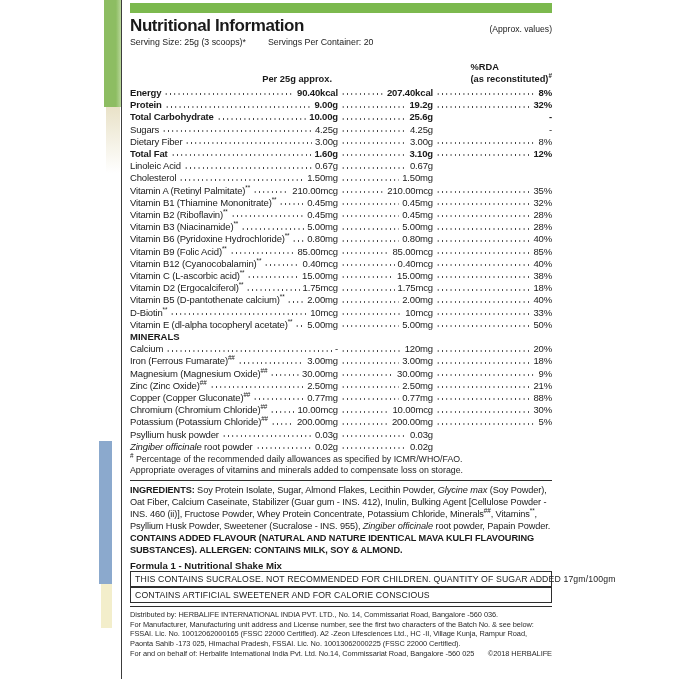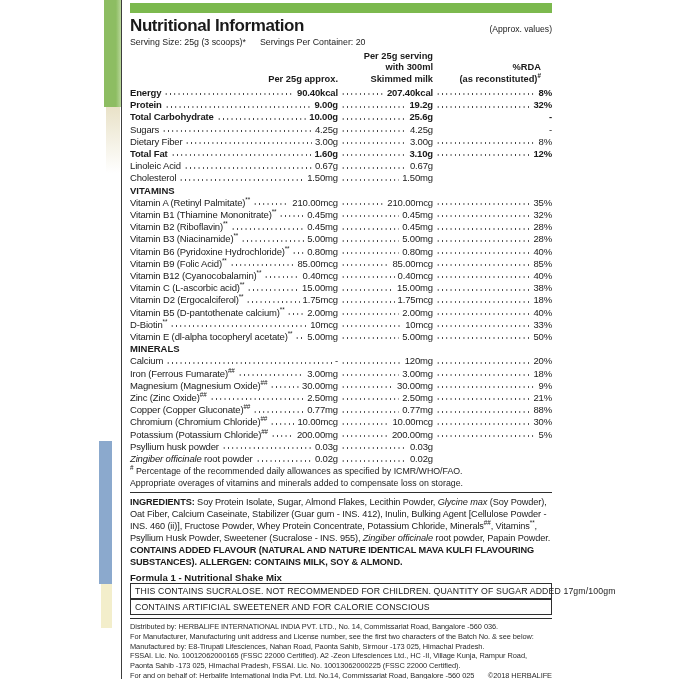--- a/index.html
+++ b/index.html
@@ -15,26 +15,26 @@
 
   .label { position:absolute; left:121px; top:0; width:437px; height:679px; background:#fff;
            border-left:1.5px solid #3c3c3c; padding:2px 6px 0 8px; }
 
   .greenbar { height:10px; margin-top:1px; background:var(--accent-green); }
 
   .titlerow { display:flex; justify-content:space-between; align-items:flex-end; margin-top:3px; }
   .title { font-size:17px; font-weight:bold; letter-spacing:-0.4px; }
   .approx { font-size:8.6px; color:#222; padding-bottom:2px; }
 
-  .servingrow { font-size:8.8px; margin-top:1px; display:flex; gap:14px; color:#222; }
+  .servingrow { font-size:8.8px; margin-top:1px; display:flex; gap:22px; color:#222; }
 
   .colheads { position:relative; height:37px; margin-top:2px; font-size:9.3px; font-weight:bold; line-height:11.5px; }
-  .ch1 { position:absolute; right:214px; bottom:1px; white-space:nowrap; }
+  .ch1 { position:absolute; right:220px; bottom:1px; white-space:nowrap; }
   .ch2 { position:absolute; right:119px; bottom:1px; text-align:right; white-space:nowrap; }
-  .ch3 { position:absolute; right:11px;     bottom:1px; text-align:right; white-space:nowrap; }
+  .ch3 { position:absolute; right:0;     bottom:1px; text-align:left; white-space:nowrap; }
   sup { font-size:6.3px; vertical-align:super; line-height:0; }
 
   .rows { margin-top:1px; }
   .trow { display:flex; align-items:flex-end; font-size:9.5px; line-height:12.2px; letter-spacing:-0.15px; white-space:nowrap; }
   .trow .nm { flex:0 0 auto; }
   .trow.b { font-weight:bold; }
   .ld { flex:1 1 6px; align-self:stretch; margin:0 3px;
         background-image:radial-gradient(circle, #3a3a3a 0.7px, rgba(0,0,0,0) 0.9px);
         background-size:4.3px 4.3px; background-repeat:repeat-x; background-position:left bottom 2.5px; }
   .v { flex:0 0 auto; text-align:right; }
@@ -75,25 +75,20 @@
       <span class="approx">(Approx. values)</span>
     </div>
 
     <div class="servingrow">
       <span>Serving Size: 25g (3 scoops)*</span>
       <span>Servings Per Container: 20</span>
     </div>
 
     <div class="colheads">
       <span class="ch1">Per 25g approx.</span>
-      <span class="ch2">
-        <span>Per 25g serving</span><br>
-        <span>with 300ml</span><br>
-        <span>Skimmed milk</span>
-      </span>
       <span class="ch3">
         <span>%RDA</span><br>
         <span>(as reconstituted)</span><sup>#</sup>
       </span>
     </div>
 
     <div class="rows" id="rows">
         <div class="trow b">
           <span class="nm">Energy</span>
           <span class="ld"></span>
@@ -191,21 +186,20 @@
           <span class="v">1.50mg</span>
           <span class="cell c2">
             <span class="ld"></span>
             <span class="v">1.50mg</span>
           </span>
           <span class="cell c3">
             <span class="sp"></span>
             <span class="v"></span>
           </span>
         </div>
-        <div class="sech">VITAMINS</div>
         <div class="trow">
           <span class="nm">Vitamin A (Retinyl Palmitate)<sup>**</sup></span>
           <span class="ld"></span>
           <span class="v">210.00mcg</span>
           <span class="cell c2">
             <span class="ld"></span>
             <span class="v">210.00mcg</span>
           </span>
           <span class="cell c3">
             <span class="ld"></span>
@@ -487,21 +481,20 @@
     <div class="formula">Formula 1 - Nutritional Shake Mix</div>
 
     <div class="warnbox">THIS CONTAINS SUCRALOSE. NOT RECOMMENDED FOR CHILDREN. QUANTITY OF SUGAR ADDED 17gm/100gm</div>
     <div class="warnbox">CONTAINS ARTIFICIAL SWEETENER AND FOR CALORIE CONSCIOUS</div>
 
     <div class="rule"></div>
 
     <div class="dist" id="dist">
       <div>Distributed by: HERBALIFE INTERNATIONAL INDIA PVT. LTD., No. 14, Commissariat Road, Bangalore -560 036.</div>
         <div>For Manufacturer, Manufacturing unit address and License number, see the first two characters of the Batch No. &amp; see below:</div>
-        <div>Manufactured by: E8-Tirupati Lifesciences, Nahan Road, Paonta Sahib, Sirmour -173 025, Himachal Pradesh.</div>
         <div>FSSAI. Lic. No. 10012062000165 (FSSC 22000 Certified). A2 -Zeon Lifesciences Ltd., HC -II, Village Kunja, Rampur Road,</div>
         <div>Paonta Sahib -173 025, Himachal Pradesh, FSSAI. Lic. No. 10013062000225 (FSSC 22000 Certified).</div>
         <div class="lastline" id="distlast">
         <span>For and on behalf of: Herbalife International India Pvt. Ltd. No.14, Commissariat Road, Bangalore -560 025</span>
         <span>©2018 HERBALIFE</span>
       </div>
     </div>
 
   </div>
 </div>

